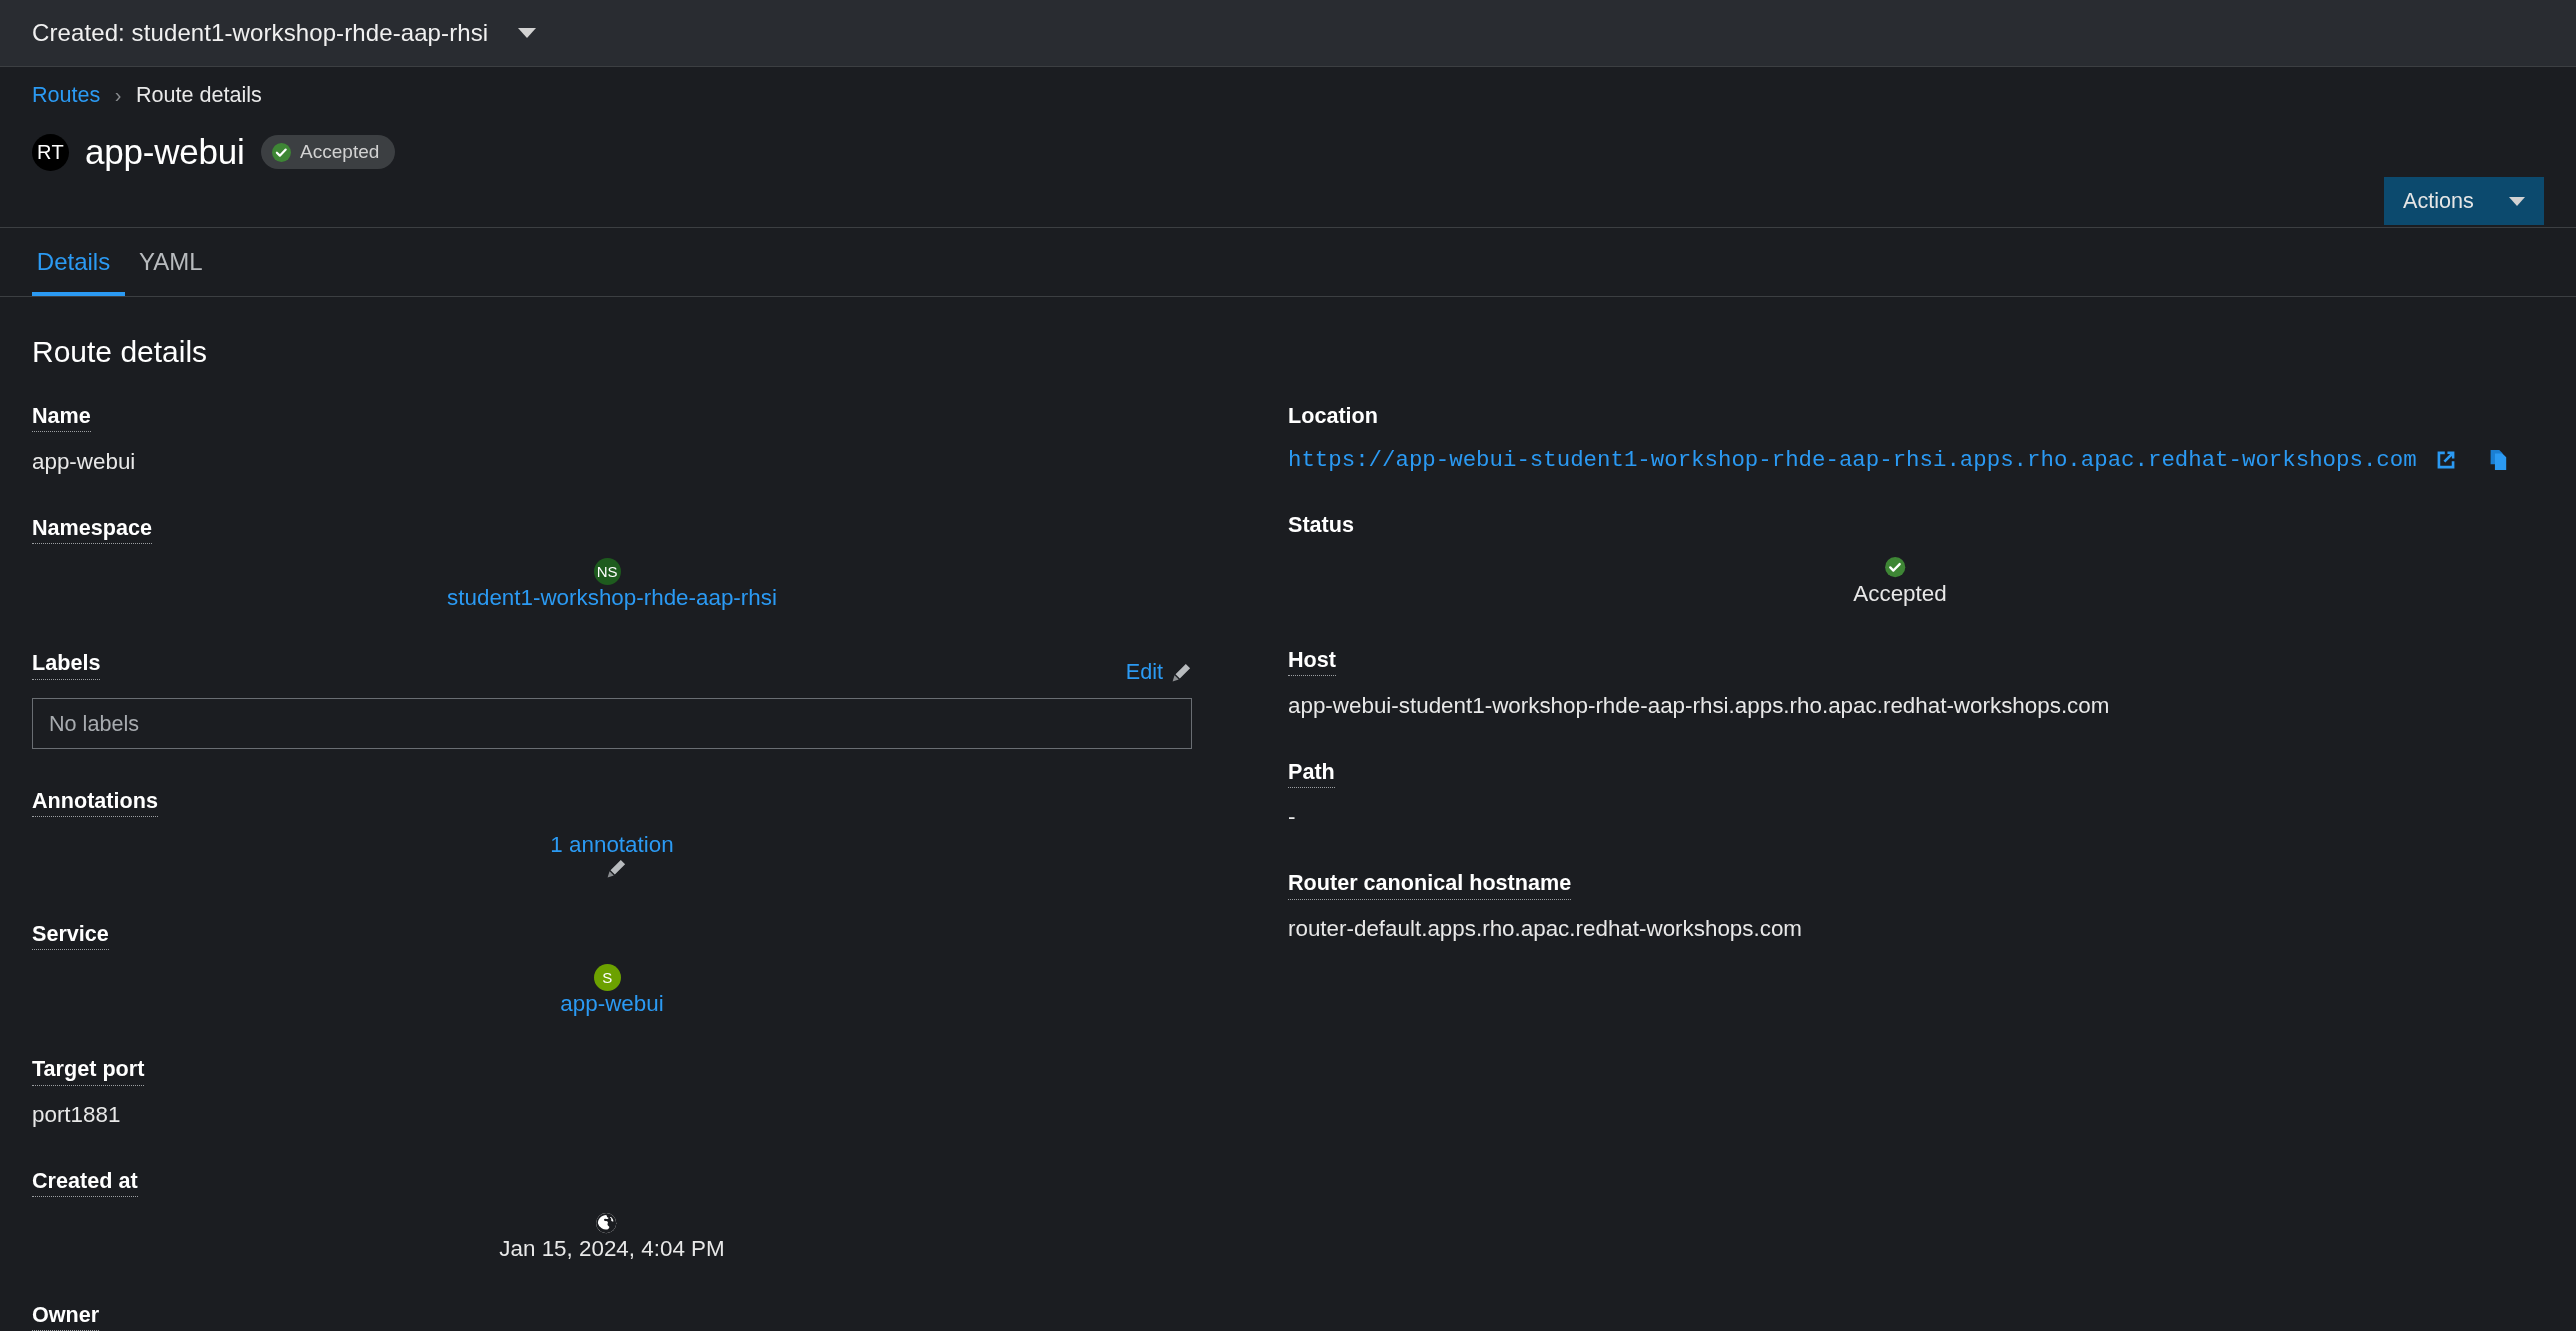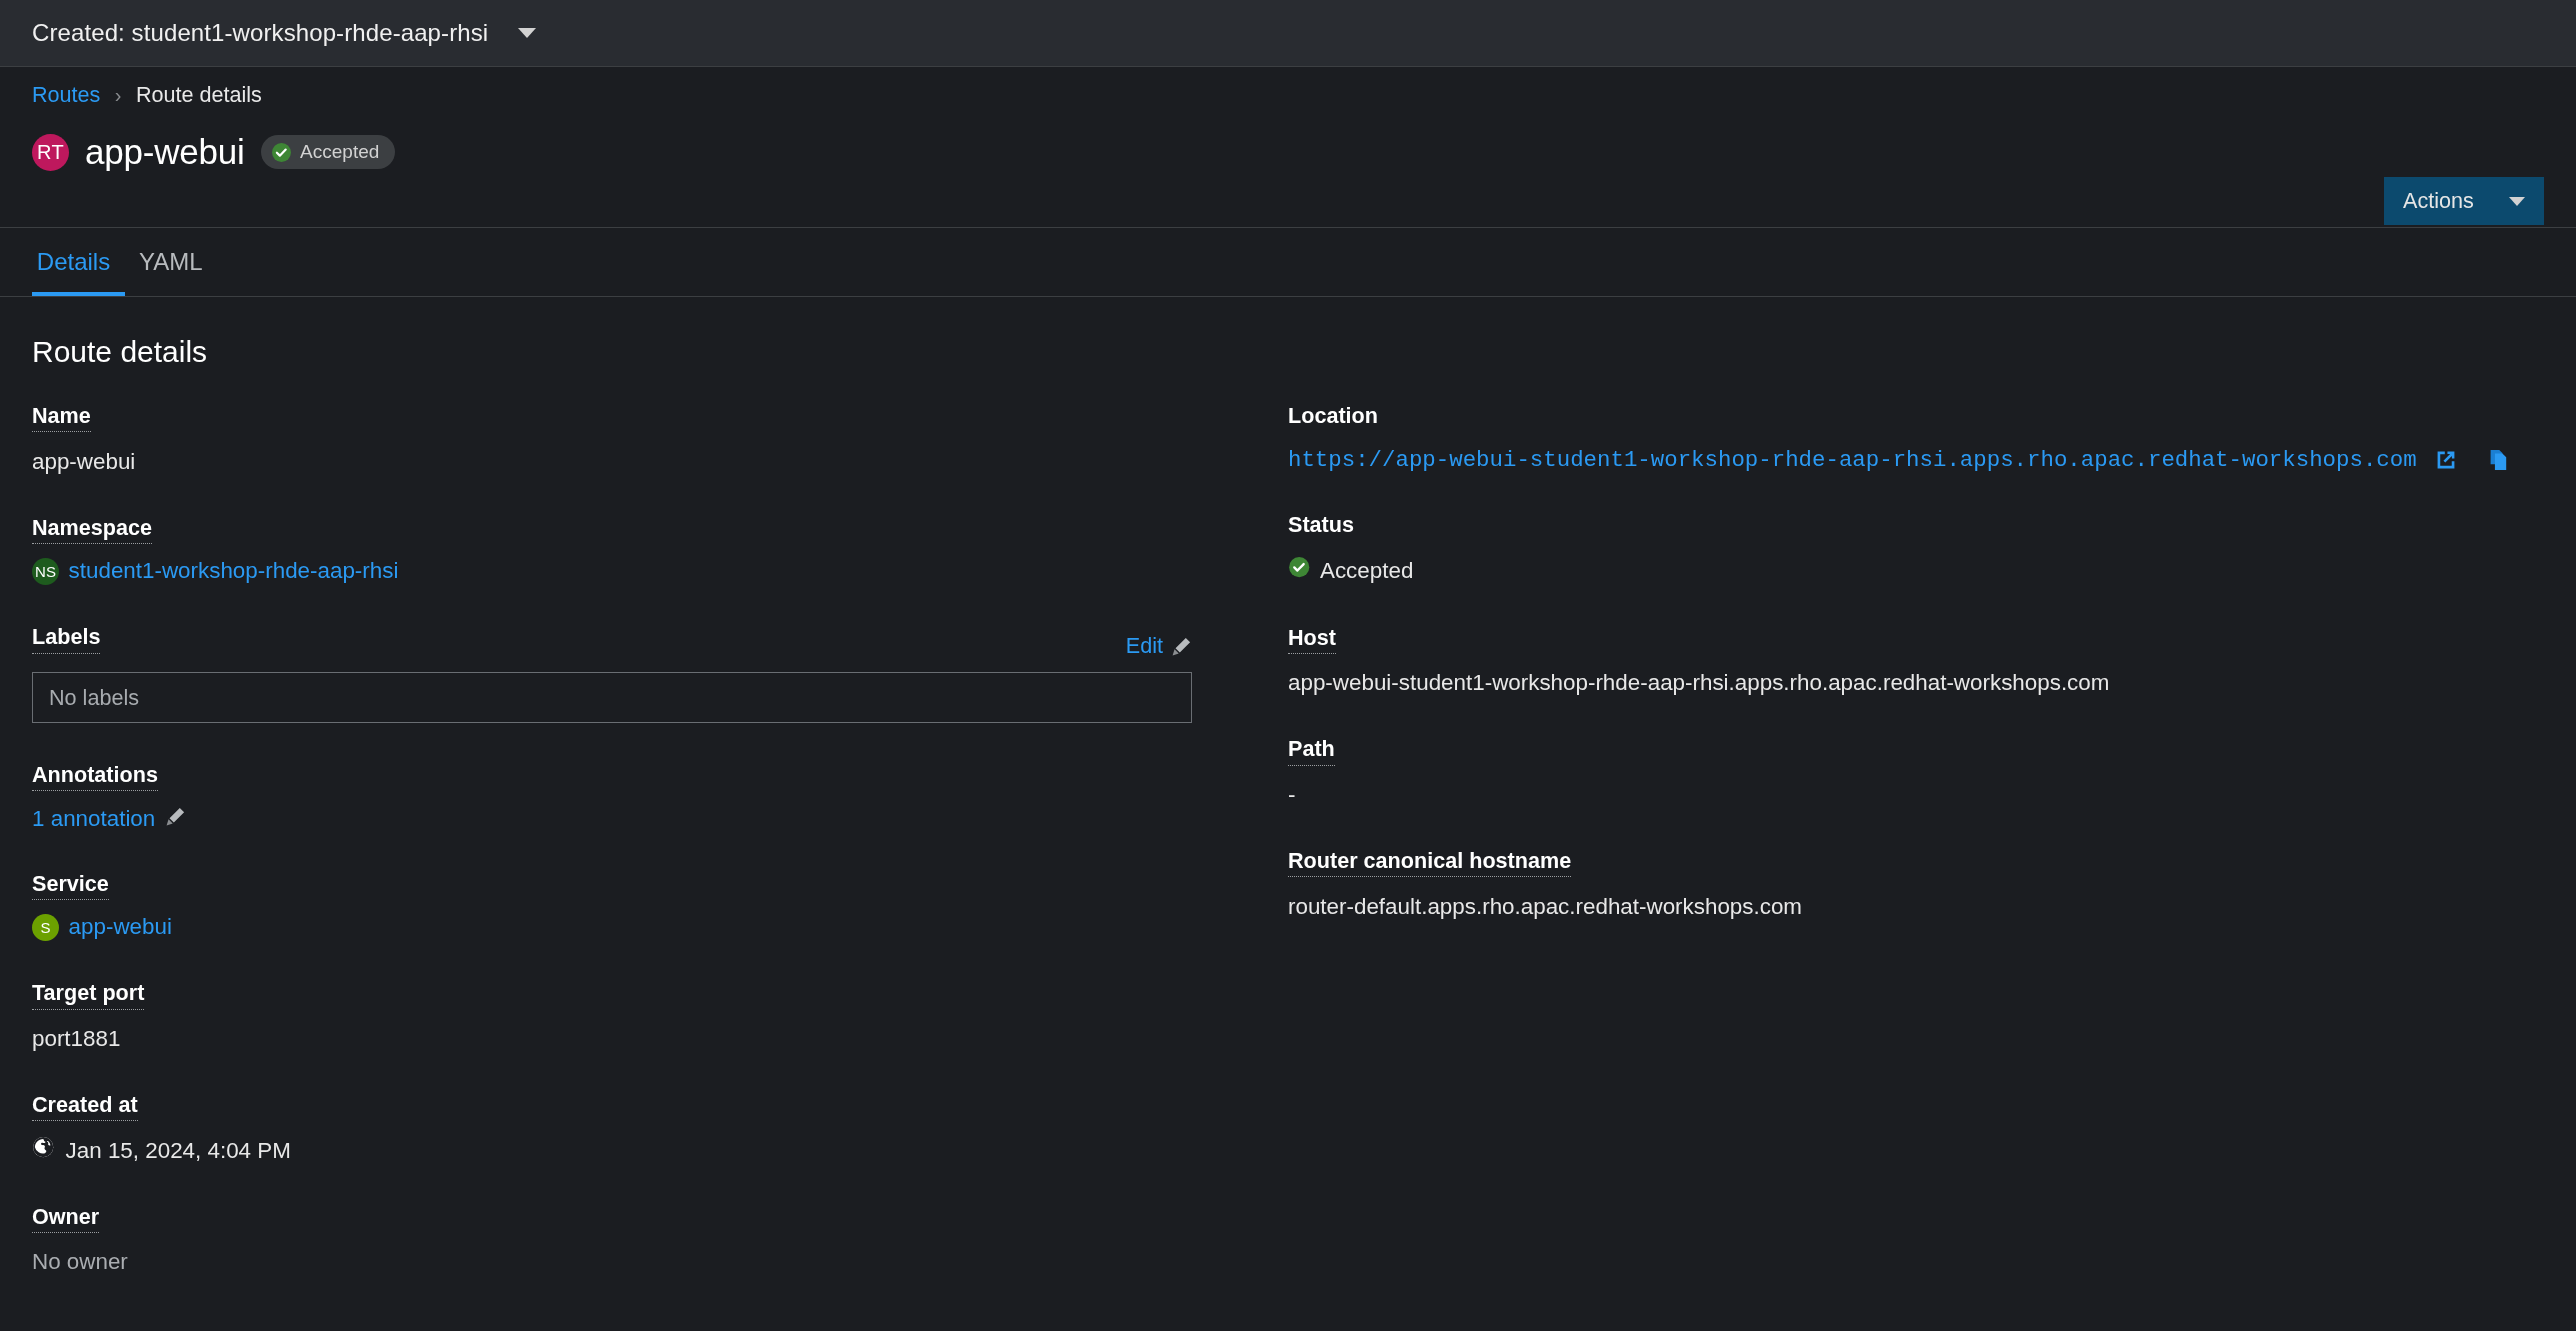--- a/index.html
+++ b/index.html
@@ -61,21 +61,21 @@
   .breadcrumb .current { color: #e8e8e8; }
 
   .title-row {
     display: flex;
     align-items: center;
     margin-top: 24px;
   }
   .rt-badge {
     width: 37px; height: 37px;
     border-radius: 50%;
-    background: #be185d;
+    background: #000000;
     color: #fff;
     font-size: 20px;
     display: flex; align-items: center; justify-content: center;
     letter-spacing: 0.4px;
     flex: none;
   }
   .res-title {
     font-size: 35px;
     color: #ffffff;
     margin-left: 16px;
@@ -206,21 +206,21 @@
     border: 1.6px solid #6a6e73;
     height: 51px;
     display: flex;
     align-items: center;
     padding: 0 16px;
     color: #a7abaf;
     font-size: 21.6px;
     cursor: text;
   }
 
-  .inline-row { display: flex; margin-top: 14.4px; }
+  .inline-row { display: flex; align-items: center; margin-top: 14.4px; flex-direction: column; }
   .inline-row .gap { margin-left: 9.6px; }
 
   .badge-circle {
     width: 27px; height: 27px;
     border-radius: 50%;
     display: flex; align-items: center; justify-content: center;
     font-size: 15px;
     color: #fff;
     flex: none;
     margin-right: 9.6px;

